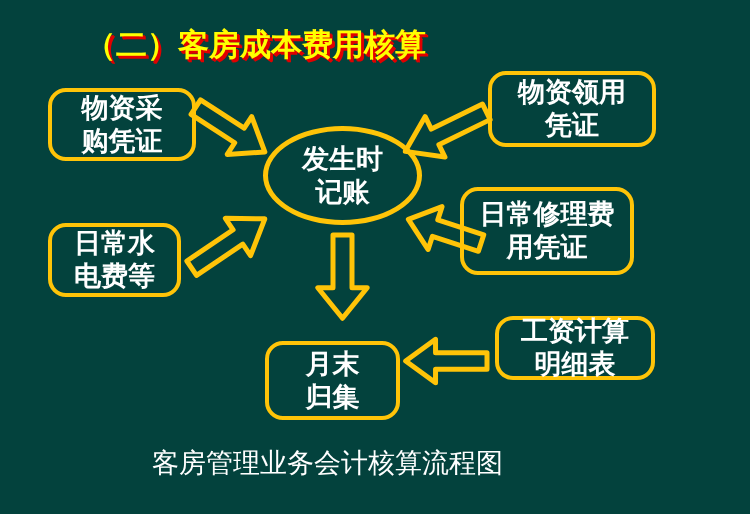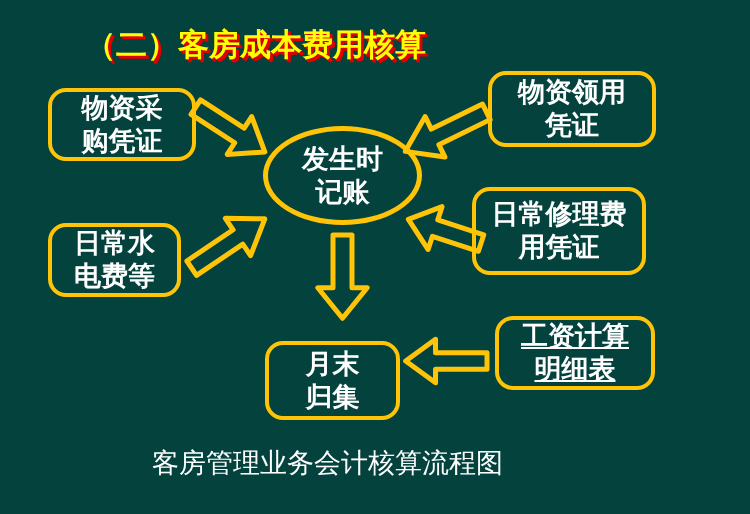--- a/index.html
+++ b/index.html
@@ -54,24 +54,24 @@
   .a-purchase   {left:189px;top:104px;width:84px;height:52px;transform:rotate(33deg);}
   .a-requisition{left:399px;top:106px;width:92px;height:52px;transform:rotate(154deg);}
   .a-utilities  {left:184px;top:217px;width:90px;height:52px;transform:rotate(-34deg);}
   .a-repair     {left:405px;top:205px;width:78px;height:52px;transform:rotate(-162deg);}
   .a-down       {left:300px;top:249px;width:85px;height:57px;transform:rotate(90deg);}
   .a-salary     {left:404px;top:336px;width:83px;height:50px;transform:rotate(180deg);}
   
   .n-purchase   {left:48px; top:88px; width:148px;height:73px;text-align:right;}
   .n-requisition{left:488px;top:71px; width:168px;height:76px;}
   .n-utilities  {left:48px; top:223px;width:133px;height:74px;}
-  .n-repair     {left:472px;top:187px;width:174px;height:88px;}
+  .n-repair     {left:460px;top:187px;width:174px;height:88px;}
   .n-record     {left:263px;top:126px;width:159px;height:99px;}
   .n-monthend   {left:265px;top:341px;width:135px;height:79px;}
-  .n-salary     {left:495px;top:316px;width:160px;height:74px;text-decoration:underline;}
+  .n-salary     {left:495px;top:316px;width:160px;height:64px;}
   .caption{
     position:absolute;left:152px;top:445px;
     font-size:27px;font-weight:normal;
     color:var(--node-text);
     white-space:nowrap;
   }
 </style>
 </head>
 <body>
 

